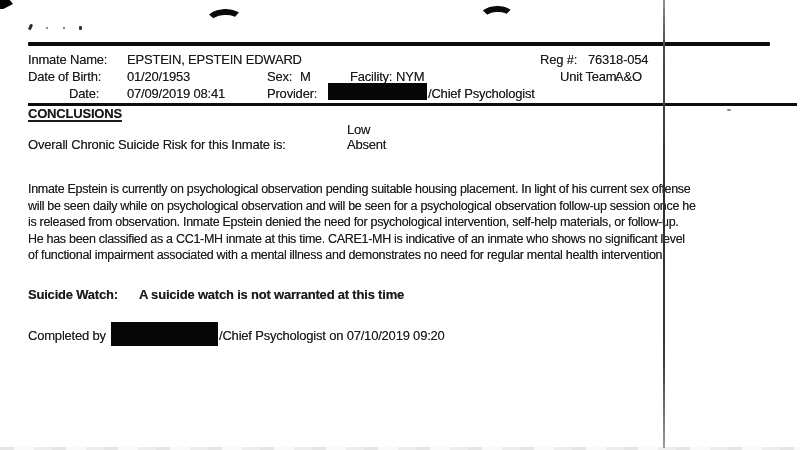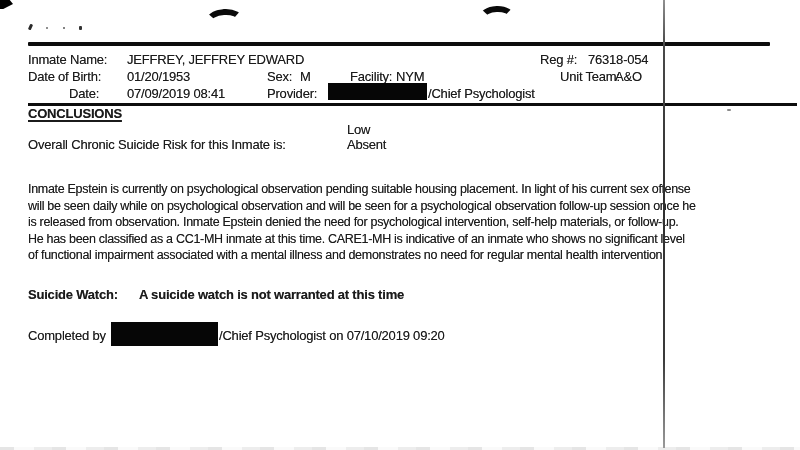--- a/index.html
+++ b/index.html
@@ -90,21 +90,21 @@
   <div class="speck speck5"></div>
   <div class="arc arc1"></div>
   <div class="arc arc2"></div>
   <div class="scanline-v"></div>
   <div class="bottom-smudge"></div>
 
   <div class="rule rule-top"></div>
   <div class="rule rule-mid"></div>
 
   <span class="t" style="left:28px;  top:53px;">Inmate Name:</span>
-  <span class="t" style="left:127px; top:53px;">JEFFREY, JEFFREY EDWARD</span>
+  <span class="t" style="left:127px; top:53px;">EPSTEIN, EPSTEIN EDWARD</span>
   <span class="t" style="left:540px; top:53px;">Reg #:</span>
   <span class="t" style="left:588px; top:53px;">76318-054</span>
 
   <span class="t" style="left:28px;  top:70px;">Date of Birth:</span>
   <span class="t" style="left:127px; top:70px;text-align:center;">01/20/1953</span>
   <span class="t" style="left:267px; top:70px;">Sex:</span>
   <span class="t" style="left:300px; top:70px;">M</span>
   <span class="t u" style="left:350px; top:70px;">Facility:</span>
   <span class="t" style="left:396px; top:70px;">NYM</span>
   <span class="t" style="left:560px; top:70px;text-align:center;">Unit Team:</span>

